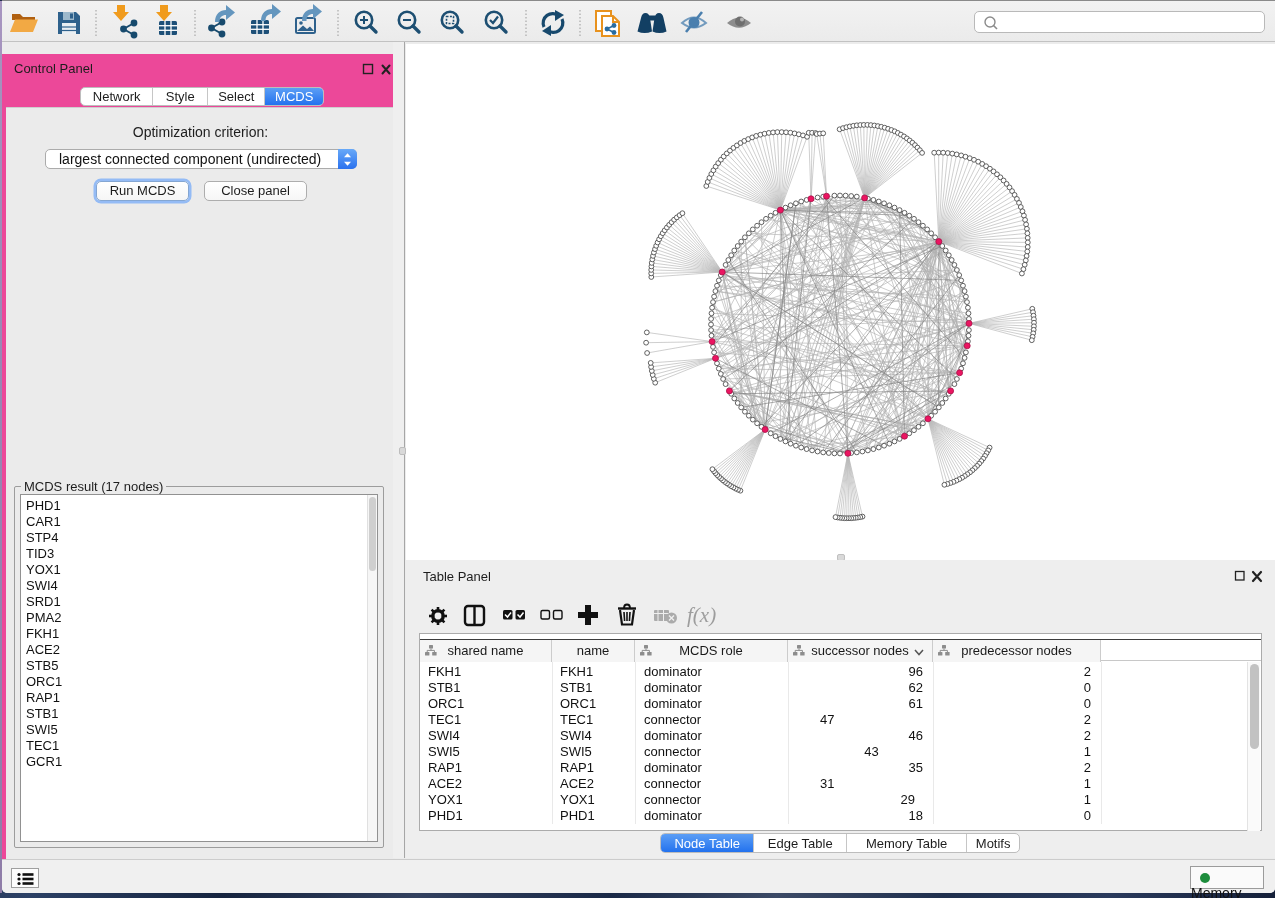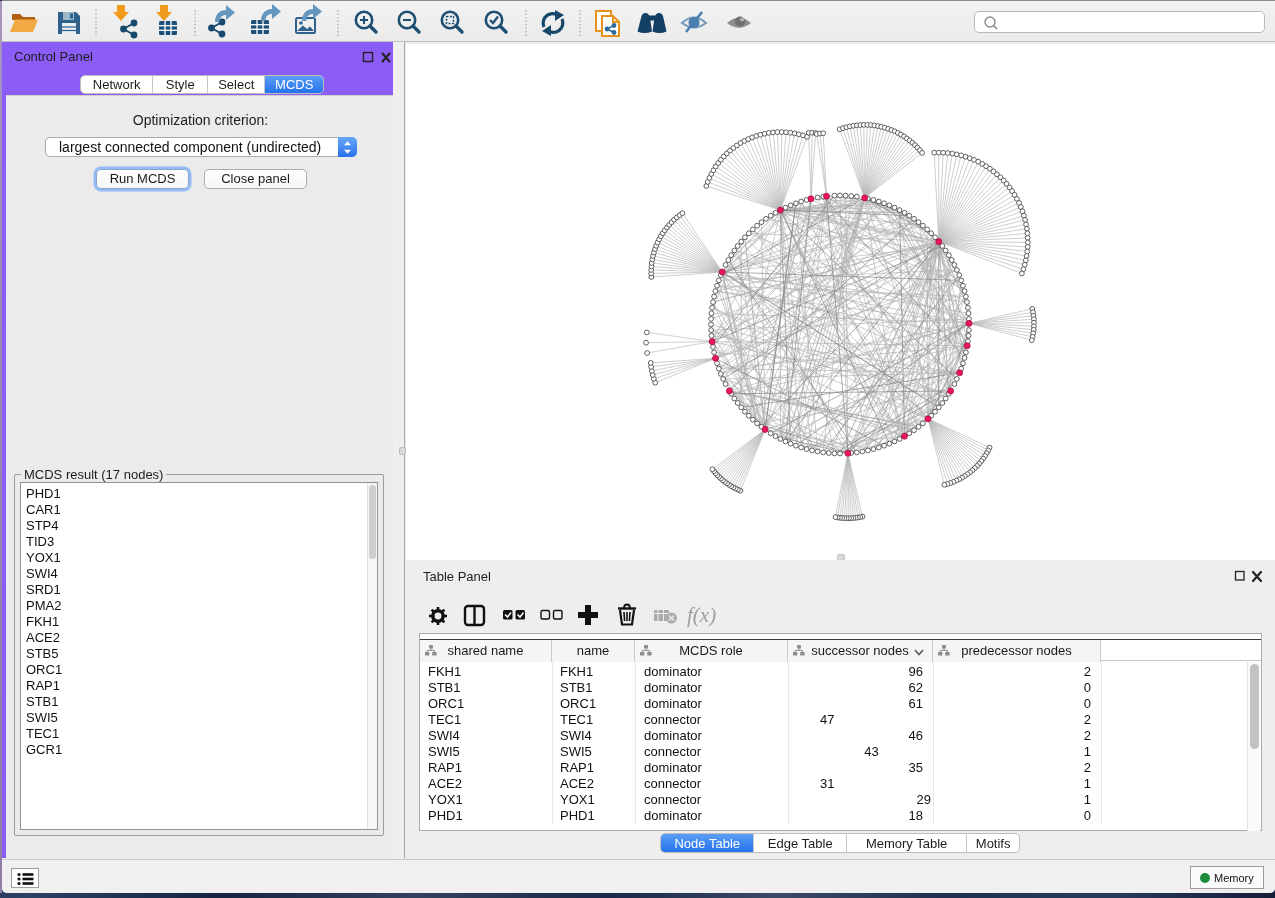--- a/index.html
+++ b/index.html
@@ -3,21 +3,21 @@
 *{margin:0;padding:0;box-sizing:border-box}
 html,body{width:1275px;height:898px;overflow:hidden}
 body{font-family:"Liberation Sans",sans-serif;background:#182a44;position:relative}
 #desktop{position:absolute;left:0;top:0;width:1275px;height:898px;
  background:linear-gradient(97deg,#232f4e 0%,#2c4166 10%,#16243f 24%,#33415f 38%,#1a2947 52%,#3c4a66 64%,#20304e 76%,#2a3a5c 88%,#141f38 100%)}
 #leftstrip{position:absolute;left:0;top:1px;width:2px;height:892px;background:linear-gradient(#a795c0,#9a87b4 40%,#8f7da8)}
 #win{position:absolute;left:2px;top:0;width:1273px;height:893px;background:#ececec;border-radius:0 0 5px 5px}
 #toolbar{position:absolute;left:2px;top:0;width:1273px;height:42px;background:linear-gradient(#f2f2f2,#ebebeb);border-top:1px solid #8a8a8a;border-bottom:1px solid #c2c2c2}
 #searchbox{position:absolute;left:972px;top:10px;width:291px;height:22px;background:#fff;border:1px solid #b9b9b9;border-radius:5px}
 
-#cpanel{position:absolute;left:2px;top:42px;width:391px;height:816px;background:#8b5cf6}
+#cpanel{position:absolute;left:2px;top:54px;width:391px;height:816px;background:#ec4899}
 #cp-title{position:absolute;left:12px;top:7px;font-size:13px;color:#1d1d1d}
 .winbtns{position:absolute;font-size:12px;color:#222}
 #cp-pane{position:absolute;left:4px;top:53px;width:389px;height:763px;background:#ebebeb;border-top:1px solid #cfcfcf}
 .tabgroup{position:absolute;display:flex;background:#fff;border:1px solid #bdbdbd;border-radius:5px;overflow:hidden}
 .tab{font-size:13px;color:#1d1d1d;text-align:left;border-left:1px solid #c6c6c6;display:flex;align-items:center;justify-content:center}
 .tab:first-child{border-left:none}
 .tab.sel{background:linear-gradient(#5c9ef5,#2372ee);color:#fff}
 #optlabel{position:absolute;left:0;top:70px;width:397px;text-align:center;font-size:14px;color:#1d1d1d}
 #dropdown{position:absolute;left:43px;top:95px;width:312px;height:20px;background:#fff;border:1px solid #ababab;border-radius:5px;font-size:14px;color:#111;line-height:18px;padding-left:13px}
 #ddcap{position:absolute;right:-1px;top:-1px;width:19px;height:20px;border-radius:0 5px 5px 0;background:linear-gradient(#68a9f8,#2a71ee)}
@@ -47,21 +47,21 @@
 #tcontainer{position:absolute;left:13px;top:73px;width:843px;height:198px;background:#fff;border:1px solid #ababab}
 .th-row{position:absolute;left:0px;top:5px;height:22px;border-top:1px solid #3c3c3c;border-bottom:1px solid #c8c8c8}
 .th{position:absolute;top:0;height:22px;background:#f5f5f5;border-right:1px solid #cccccc;font-size:13px;color:#1a1a1a;text-align:center;line-height:22px}
 .trow{position:absolute;font-size:13px;color:#111;height:16px;line-height:16px}
 .td{position:absolute;top:0;white-space:nowrap}
 #t-sb{position:absolute;right:1px;top:28px;z-index:5;width:13px;height:169px;background:#fafafa;border-left:1px solid #e3e3e3}
 #t-thumb{position:absolute;left:2px;top:2px;width:9px;height:85px;background:#c2c2c2;border-radius:5px}
 
 #statusbar{position:absolute;left:2px;top:859px;width:1273px;height:34px;background:#f0f0f0;border-top:1px solid #cccccc;border-radius:0 0 5px 5px}
 #listbtn{position:absolute;left:9px;top:8px;width:28px;height:20px;background:#fdfdfd;border:1px solid #9f9f9f}
-#membtn{position:absolute;left:1188px;top:6px;width:74px;height:23px;background:#fafafa;border:1px solid #9b9b9b;font-size:11px;color:#111}
+#membtn{position:absolute;left:1188px;top:6px;width:74px;height:23px;background:#fafafa;border:1px solid #9b9b9b;font-size:14px;color:#111}
 svg{display:block}
 </style></head>
 <body>
 <div id="desktop"></div>
 <div id="win"></div>
 <div id="leftstrip"></div>
 <div id="toolbar">
 <svg width="770" height="40" viewBox="0 0 770 40" style="position:absolute;left:0;top:1px">
  <defs>
   <g id="magnifier">
@@ -1253,21 +1253,21 @@
    <div class="td" style="left:8px">ACE2</div>
         <div class="td" style="left:140px">ACE2</div>
    <div class="td" style="left:224px">connector</div>
    <div class="td" style="left:400px;width:103px;text-align:left">31</div>
    <div class="td" style="left:581px;width:90px;text-align:right">1</div>
   </div>
   <div class="trow" style="left:0;top:158px;width:841px">
    <div class="td" style="left:8px">YOX1</div>
         <div class="td" style="left:140px">YOX1</div>
    <div class="td" style="left:224px">connector</div>
-   <div class="td" style="left:408px;width:103px;text-align:right">29</div>
+   <div class="td" style="left:392px;width:103px;text-align:right">29</div>
    <div class="td" style="left:581px;width:90px;text-align:right">1</div>
   </div>
   <div class="trow" style="left:0;top:174px;width:841px">
    <div class="td" style="left:8px">PHD1</div>
         <div class="td" style="left:140px">PHD1</div>
    <div class="td" style="left:224px">dominator</div>
    <div class="td" style="left:400px;width:103px;text-align:right">18</div>
    <div class="td" style="left:581px;width:90px;text-align:right">0</div>
   </div>
   <div style="position:absolute;left:132px;top:28px;width:1px;height:162px;background:#e9e9e9"></div>

